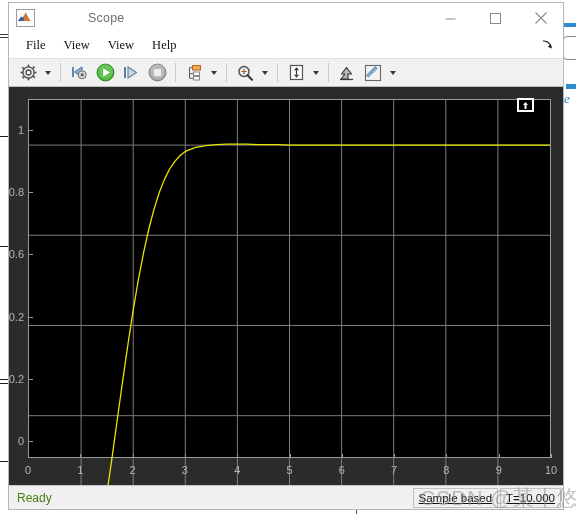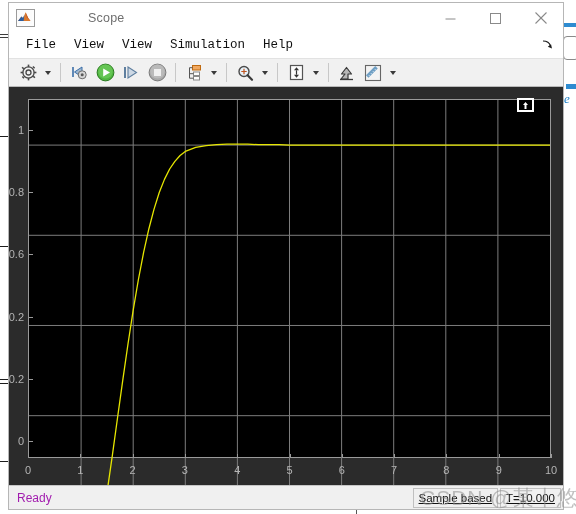--- a/index.html
+++ b/index.html
@@ -75,21 +75,21 @@
   .menubar {
     height: 24px; flex: 0 0 24px;
     background: #ffffff;
     display: flex; align-items: center;
     padding-left: 8px;
     position: relative;
     border-bottom: 1px solid #ffffff;
   }
   .menu-item {
     font-size: 12.5px; color: #101010; padding: 3px 9px;
-    font-family: Liberation Mono, monospace;
+    font-family: Liberation Serif, serif;
   }
   .menu-undock {
     position: absolute; right: 8px; top: 4px;
     width: 14px; height: 14px; color: #222;
   }
 
   
   .toolbar {
     height: 29px; flex: 0 0 29px;
     background: #f1f1f1;
@@ -149,21 +149,21 @@
   
   .statusbar {
     height: 24px; flex: 0 0 24px;
     background: #f0f0f0;
     border-top: 1px solid #c7c7c7;
     display: flex; align-items: center;
     position: relative;
     box-sizing: border-box;
   }
   .status-ready {
-    font-size: 12px; color: #a21caf; margin-left: 8px;
+    font-size: 12px; color: #4d7c0f; margin-left: 8px;
     font-family: "Liberation Sans", sans-serif;
   }
   .status-right { position: absolute; right: 2px; top: 2px; display: flex; height: 20px; }
   .status-cell {
     border: 1px solid #c0c0c0; background: #f0f0f0;
     font-size: 11.5px; color: #111; display: flex; align-items: center;
     padding: 0 5px; margin-left: 2px;
     font-family: "Liberation Sans", sans-serif;
     text-decoration: underline;
   }
@@ -226,21 +226,20 @@
               <line x1="11.5" y1="0.5" x2="0.5" y2="11.5" stroke="#8a8a8a" stroke-width="1.1"></line>
             </svg>
         </div>
       </div>
     </div>
 
     <div class="menubar">
       <div class="menu-item">File</div>
       <div class="menu-item">View</div>
       <div class="menu-item">View</div>
-      <div class="menu-item">Simulation</div>
       <div class="menu-item">Help</div>
       <div class="menu-undock">
         <svg width="13" height="13" viewBox="0 0 13 13">
           <path d="M2 3 Q 8 3 9.5 8" fill="none" stroke="#1a1a1a" stroke-width="1.2"></path>
           <path d="M11 10.5 L6.8 8.8 L10 6.3 Z" fill="#1a1a1a"></path>
         </svg>
       </div>
     </div>
 
     <div class="toolbar">

